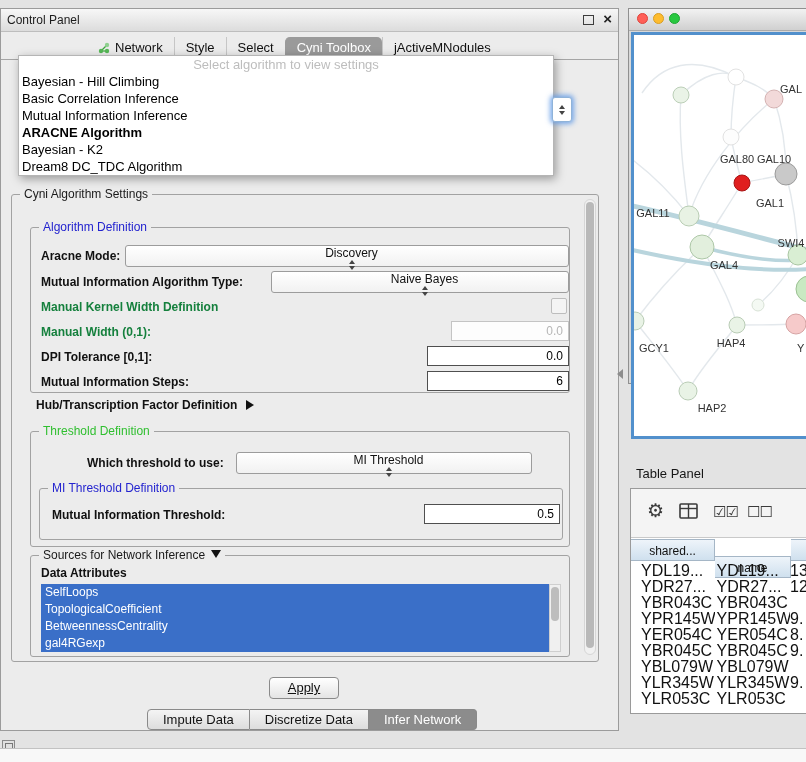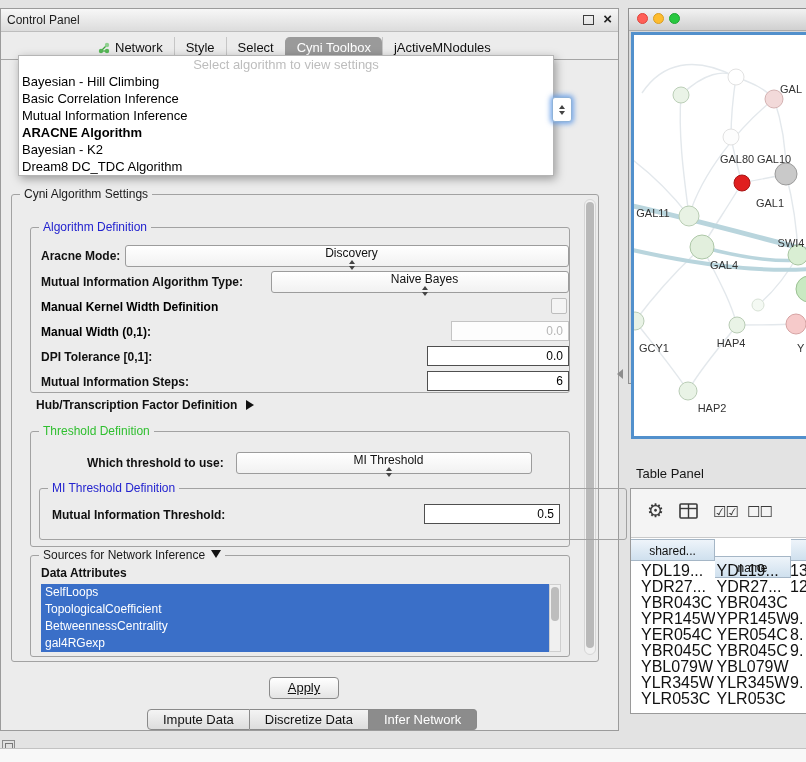--- a/index.html
+++ b/index.html
@@ -30,25 +30,25 @@
   .green-title{color:#2fbf2f;}
 
   .settings-group{left:10px;top:185px;width:588px;height:468px;}
 
   .v-scroll{position:absolute;right:2px;top:4px;width:12px;height:456px;background:#f1f1f1;
             border:1px solid #d6d6d6;border-radius:6px;box-sizing:border-box;}
   .v-thumb{position:absolute;left:1px;top:2px;width:8px;height:446px;background:#b9b9b9;border-radius:5px;}
 
   .algdef-group{left:18px;top:32px;width:540px;height:166px;}
   .threshold-group{left:18px;top:236px;width:540px;height:116px;}
-  .mith-group{left:8px;top:56px;width:588px;height:52px;padding-left:26px;}
+  .mith-group{left:8px;top:56px;width:524px;height:52px;padding-left:26px;}
   .sources-group{left:18px;top:360px;width:540px;height:102px;}
 
   .flabel{position:absolute;font-size:12px;font-weight:bold;color:#111;white-space:nowrap;}
-  .flabel.dis{color:#000000;}
+  .flabel.dis{color:#15803d;}
 
   .combo{position:absolute;height:22px;background:linear-gradient(#ffffff,#f1f1f1);
          border:1px solid #9c9c9c;border-radius:3px;box-sizing:border-box;display:flex;
          align-items:center;font-size:12px;padding-left:9px;flex-direction:column;}
   .combo .val{flex:1;}
   .combo-arrows{width:16px;display:flex;flex-direction:column;align-items:center;justify-content:center;}
   .arr-up{width:0;height:0;border-left:3.5px solid transparent;border-right:3.5px solid transparent;
           border-bottom:4px solid #444;margin-bottom:2px;}
   .arr-down{width:0;height:0;border-left:3.5px solid transparent;border-right:3.5px solid transparent;
             border-top:4px solid #444;}

